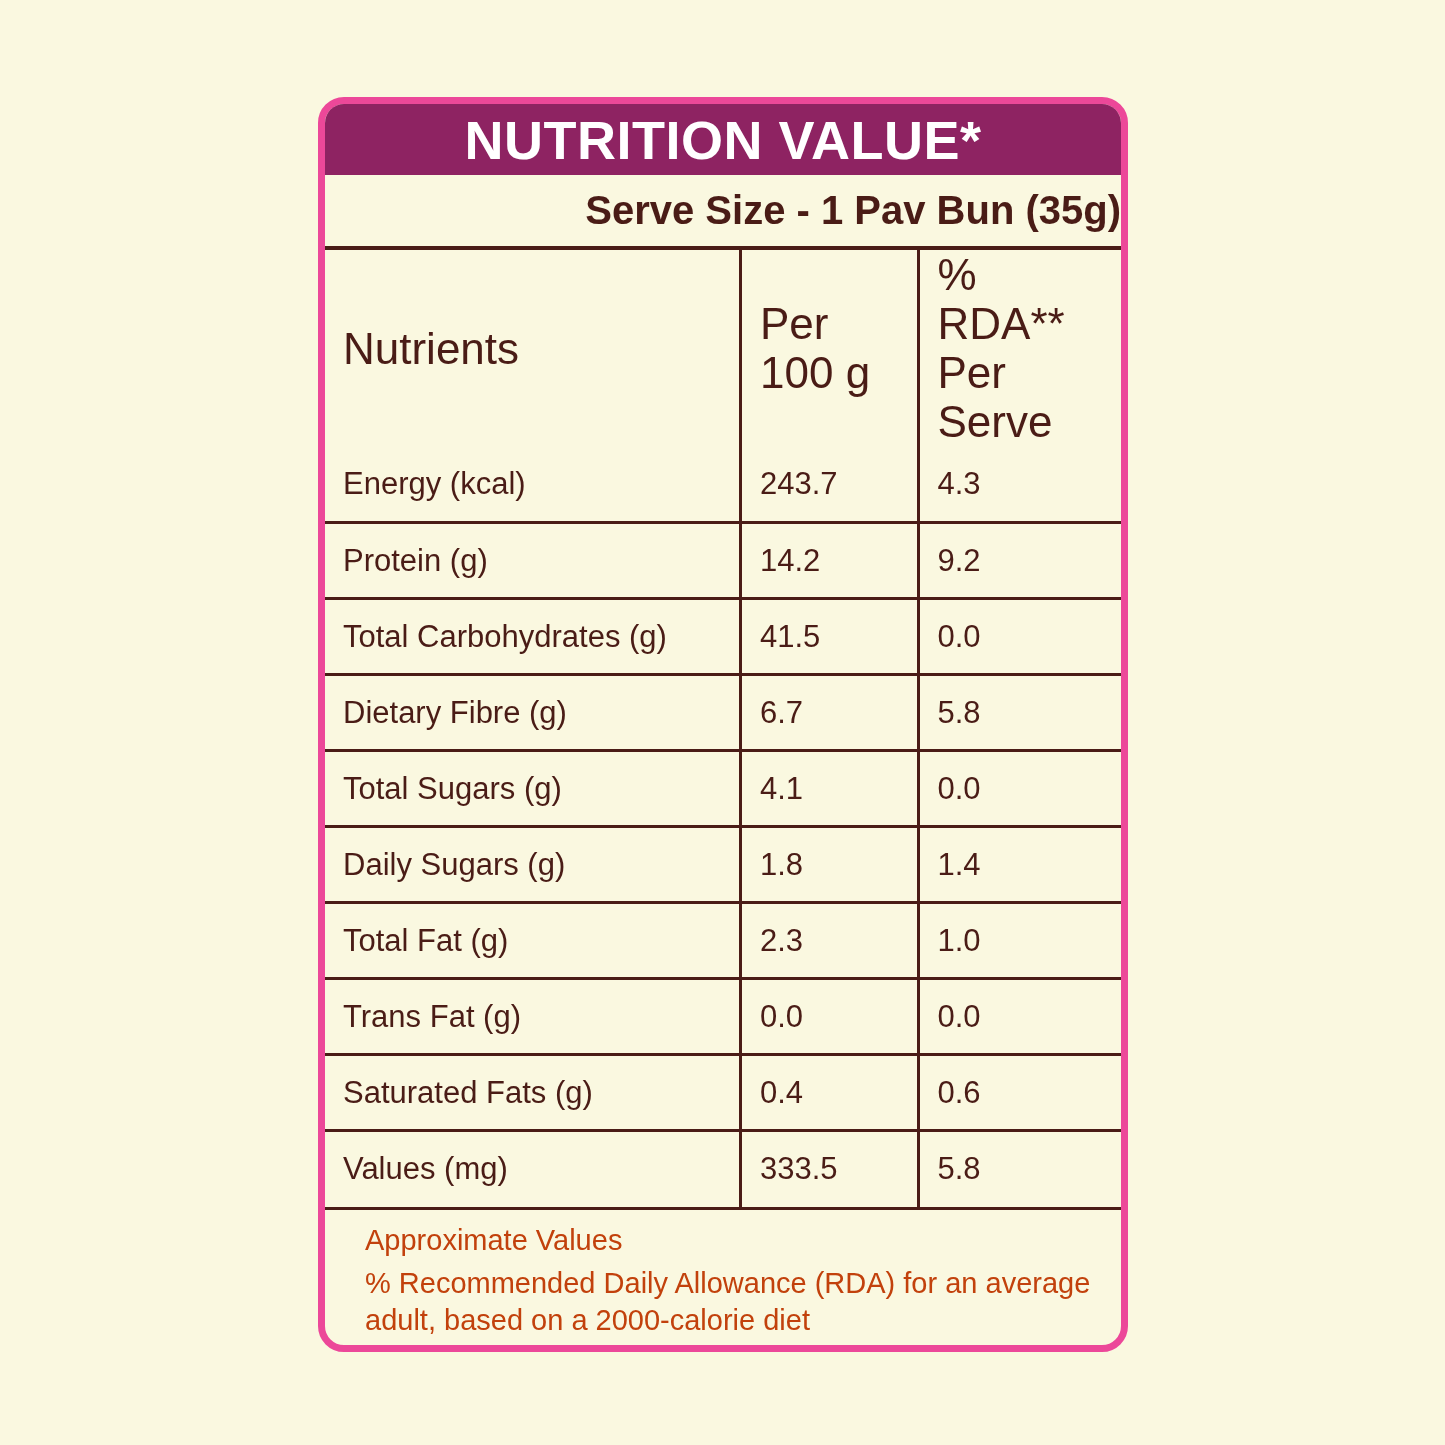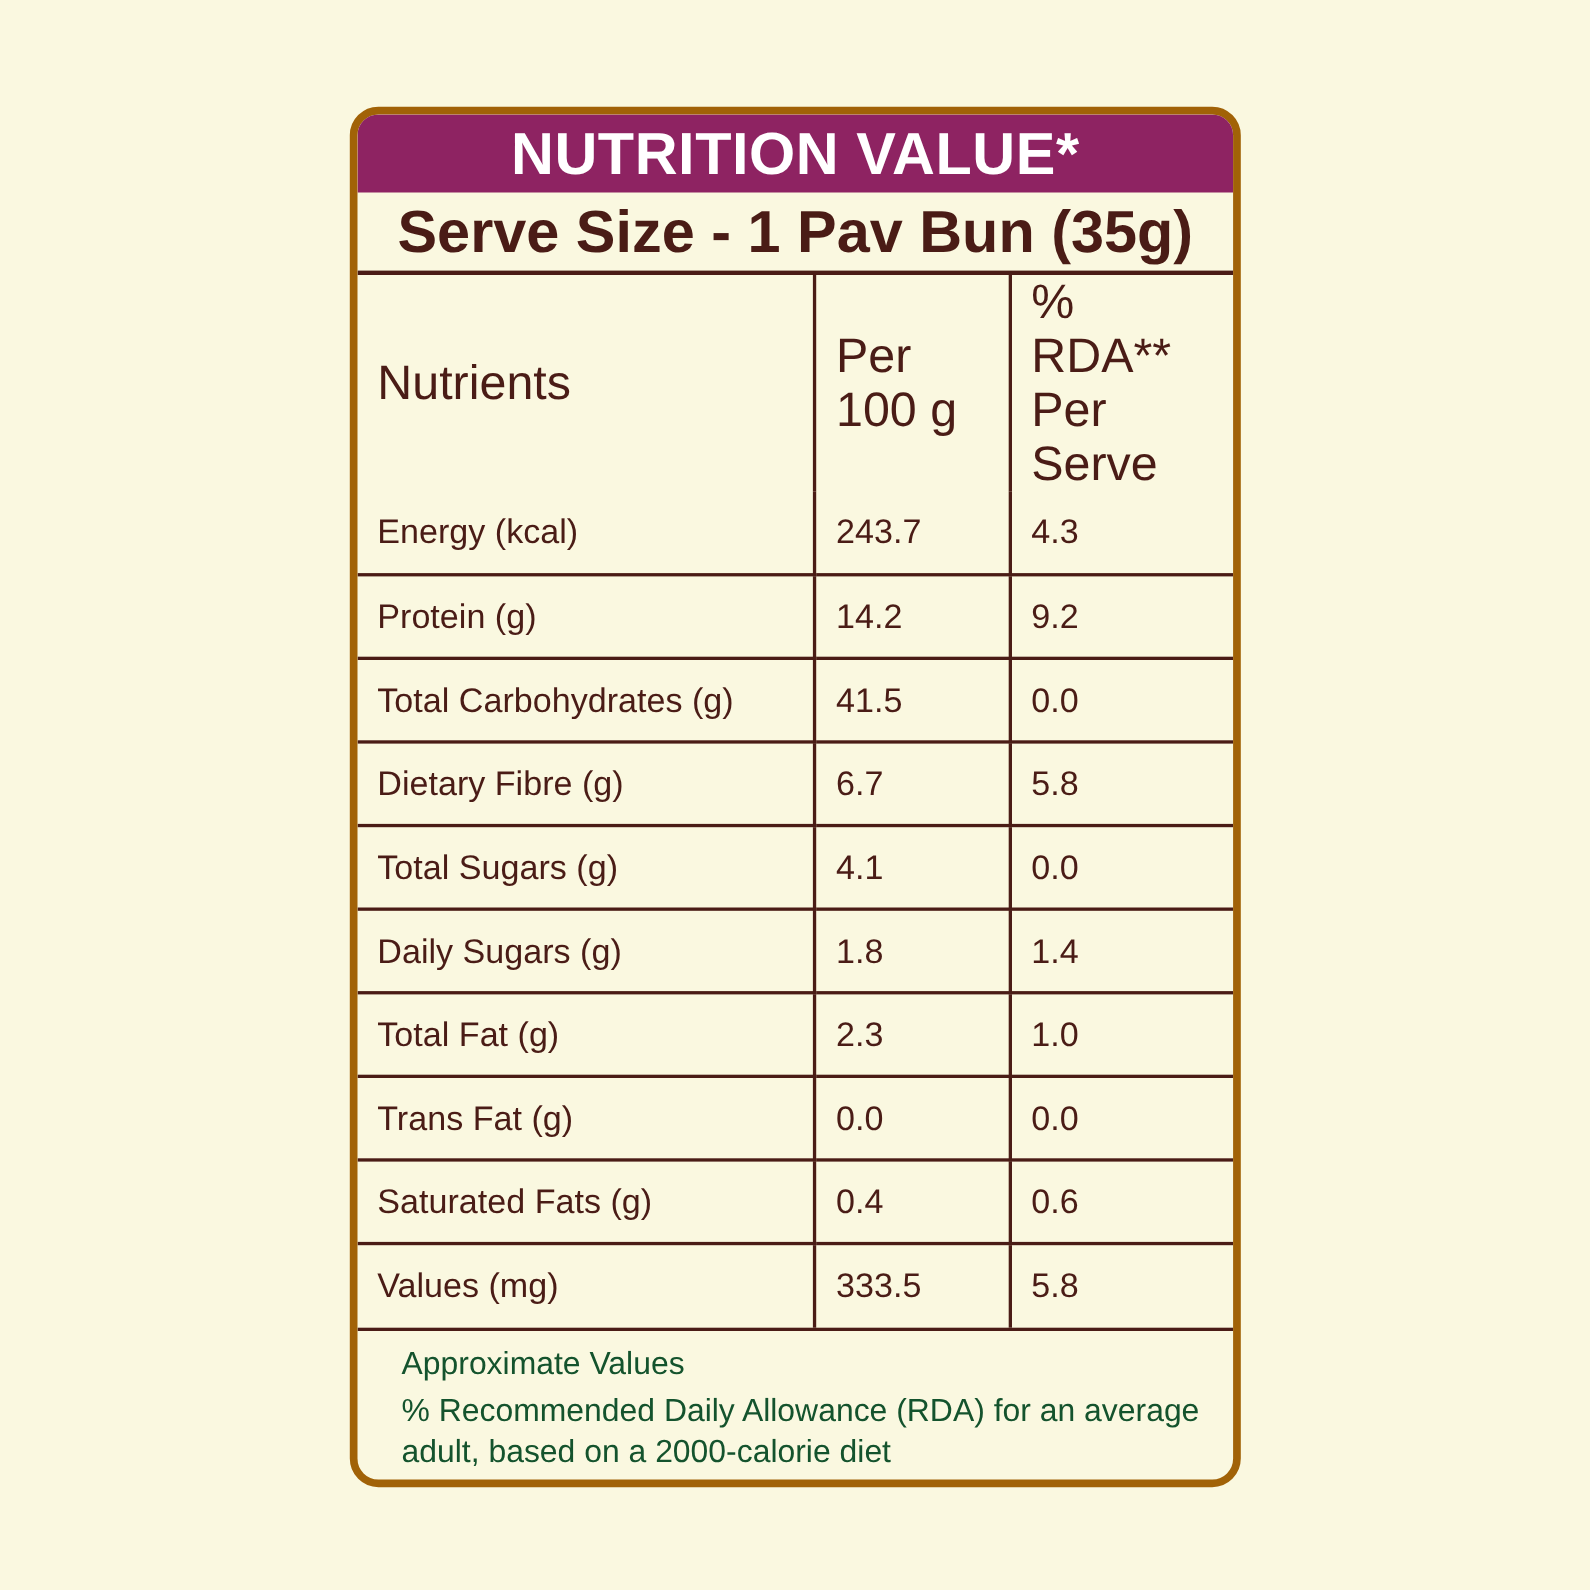--- a/index.html
+++ b/index.html
@@ -19,21 +19,21 @@
     left: 318px;
     top: 97px;
     width: 810px;
     height: 1255px;
   }
 
   .panel {
     width: 100%;
     height: 100%;
     box-sizing: border-box;
-    border: 7px solid #a16207;
+    border: 7px solid #ec4899;
     border-radius: 26px;
     background: #faf8e0;
     overflow: hidden;
     display: flex;
     flex-direction: column;
   }
 
   .title-bar {
     background: #8e2362;
     height: 110px;
@@ -46,24 +46,24 @@
     font-size: 54px;
     font-weight: bold;
     letter-spacing: 0.5px;
     line-height: 1;
   }
 
   .serve-size {
     height: 108px;
     display: flex;
     align-items: center;
-    justify-content: center;
+    justify-content: flex-end;
     border-bottom: 4px solid #4a1c16;
     color: #4a1c16;
-    font-size: 54px;
+    font-size: 40px;
     font-weight: bold;
   }
 
   table.nutri {
     width: 100%;
     border-collapse: collapse;
     table-layout: fixed;
     color: #4a1c16;
   }
   table.nutri col.c-name { width: 52.2%; }
@@ -91,21 +91,21 @@
     line-height: 1.12;
     vertical-align: middle;
   }
   .hdr-two-line { display: block; }
 
   td.indent { padding-left: 62px; }
 
   .footnotes {
     border-top: 3px solid #4a1c16;
     padding: 12px 22px 0 40px;
-    color: #14532d;
+    color: #c2410c;
     flex: 1;
   }
   .footnotes .fn {
     font-size: 29px;
     line-height: 1.28;
     margin-bottom: 6px;
   }
 </style>
 </head>
 <body>

